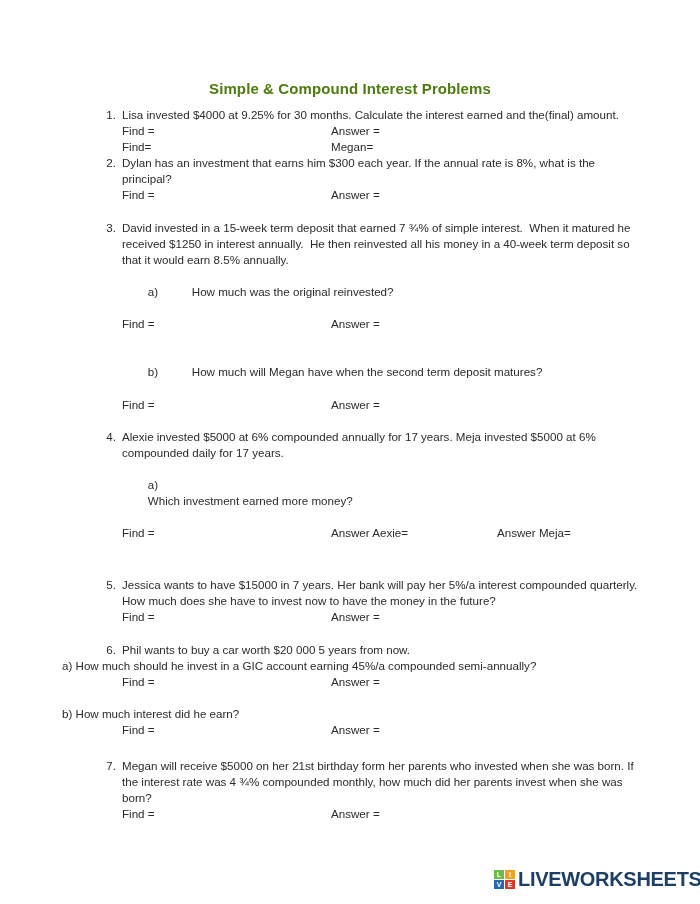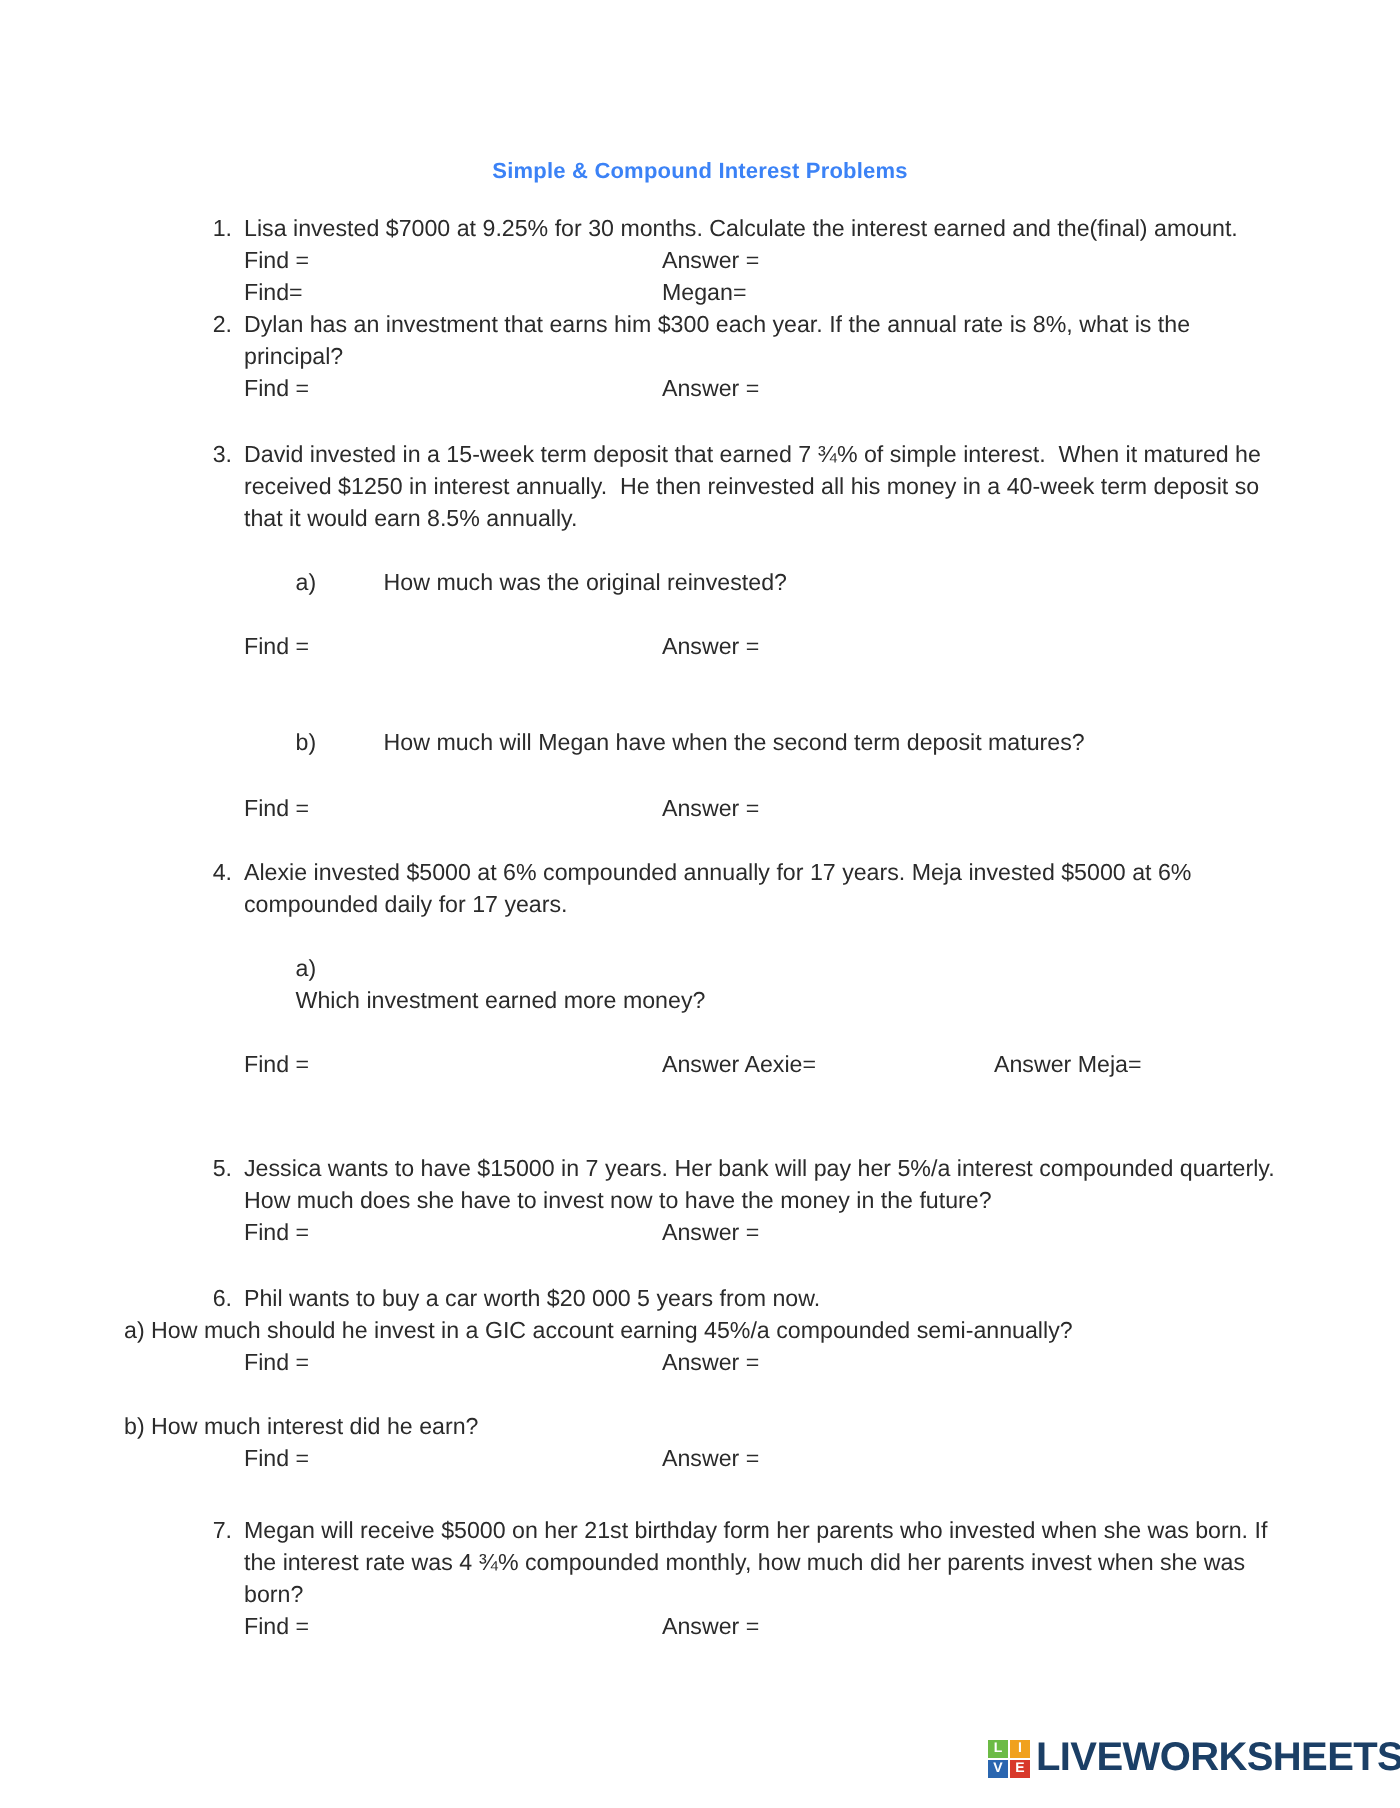--- a/index.html
+++ b/index.html
@@ -23,24 +23,24 @@
     background: #ffffff;
   }
 
   
   .doc-title {
     position: absolute;
     left: 0;
     right: 0;
     top: 80px;
     text-align: center;
-    font-size: 11px;
+    font-size: 15px;
     font-weight: bold;
     letter-spacing: 0.1px;
-    color: #3b82f6;
+    color: #4d7c0f;
   }
 
   
   .content {
     position: absolute;
     left: 62px;
     top: 107px;
     width: 580px;
     font-size: 11.6px;
     line-height: 16.1px;
@@ -157,21 +157,21 @@
 <body>
 
 <div class="page">
 
   <div class="doc-title">Simple &amp; Compound Interest Problems</div>
 
   <div class="content">
 
     <div class="problem">
       <span class="num">1.</span>
-      <span class="stem">Lisa invested $7000 at 9.25% for 30 months. Calculate the interest earned and the(final) amount.</span>
+      <span class="stem">Lisa invested $4000 at 9.25% for 30 months. Calculate the interest earned and the(final) amount.</span>
       <div class="fa-row">
         <span class="find">Find =</span>
         <span class="ans">Answer =</span>
       </div>
       <div class="fa-row">
         <span class="find">Find=</span>
         <span class="ans">Megan=</span>
       </div>
     </div>
 

